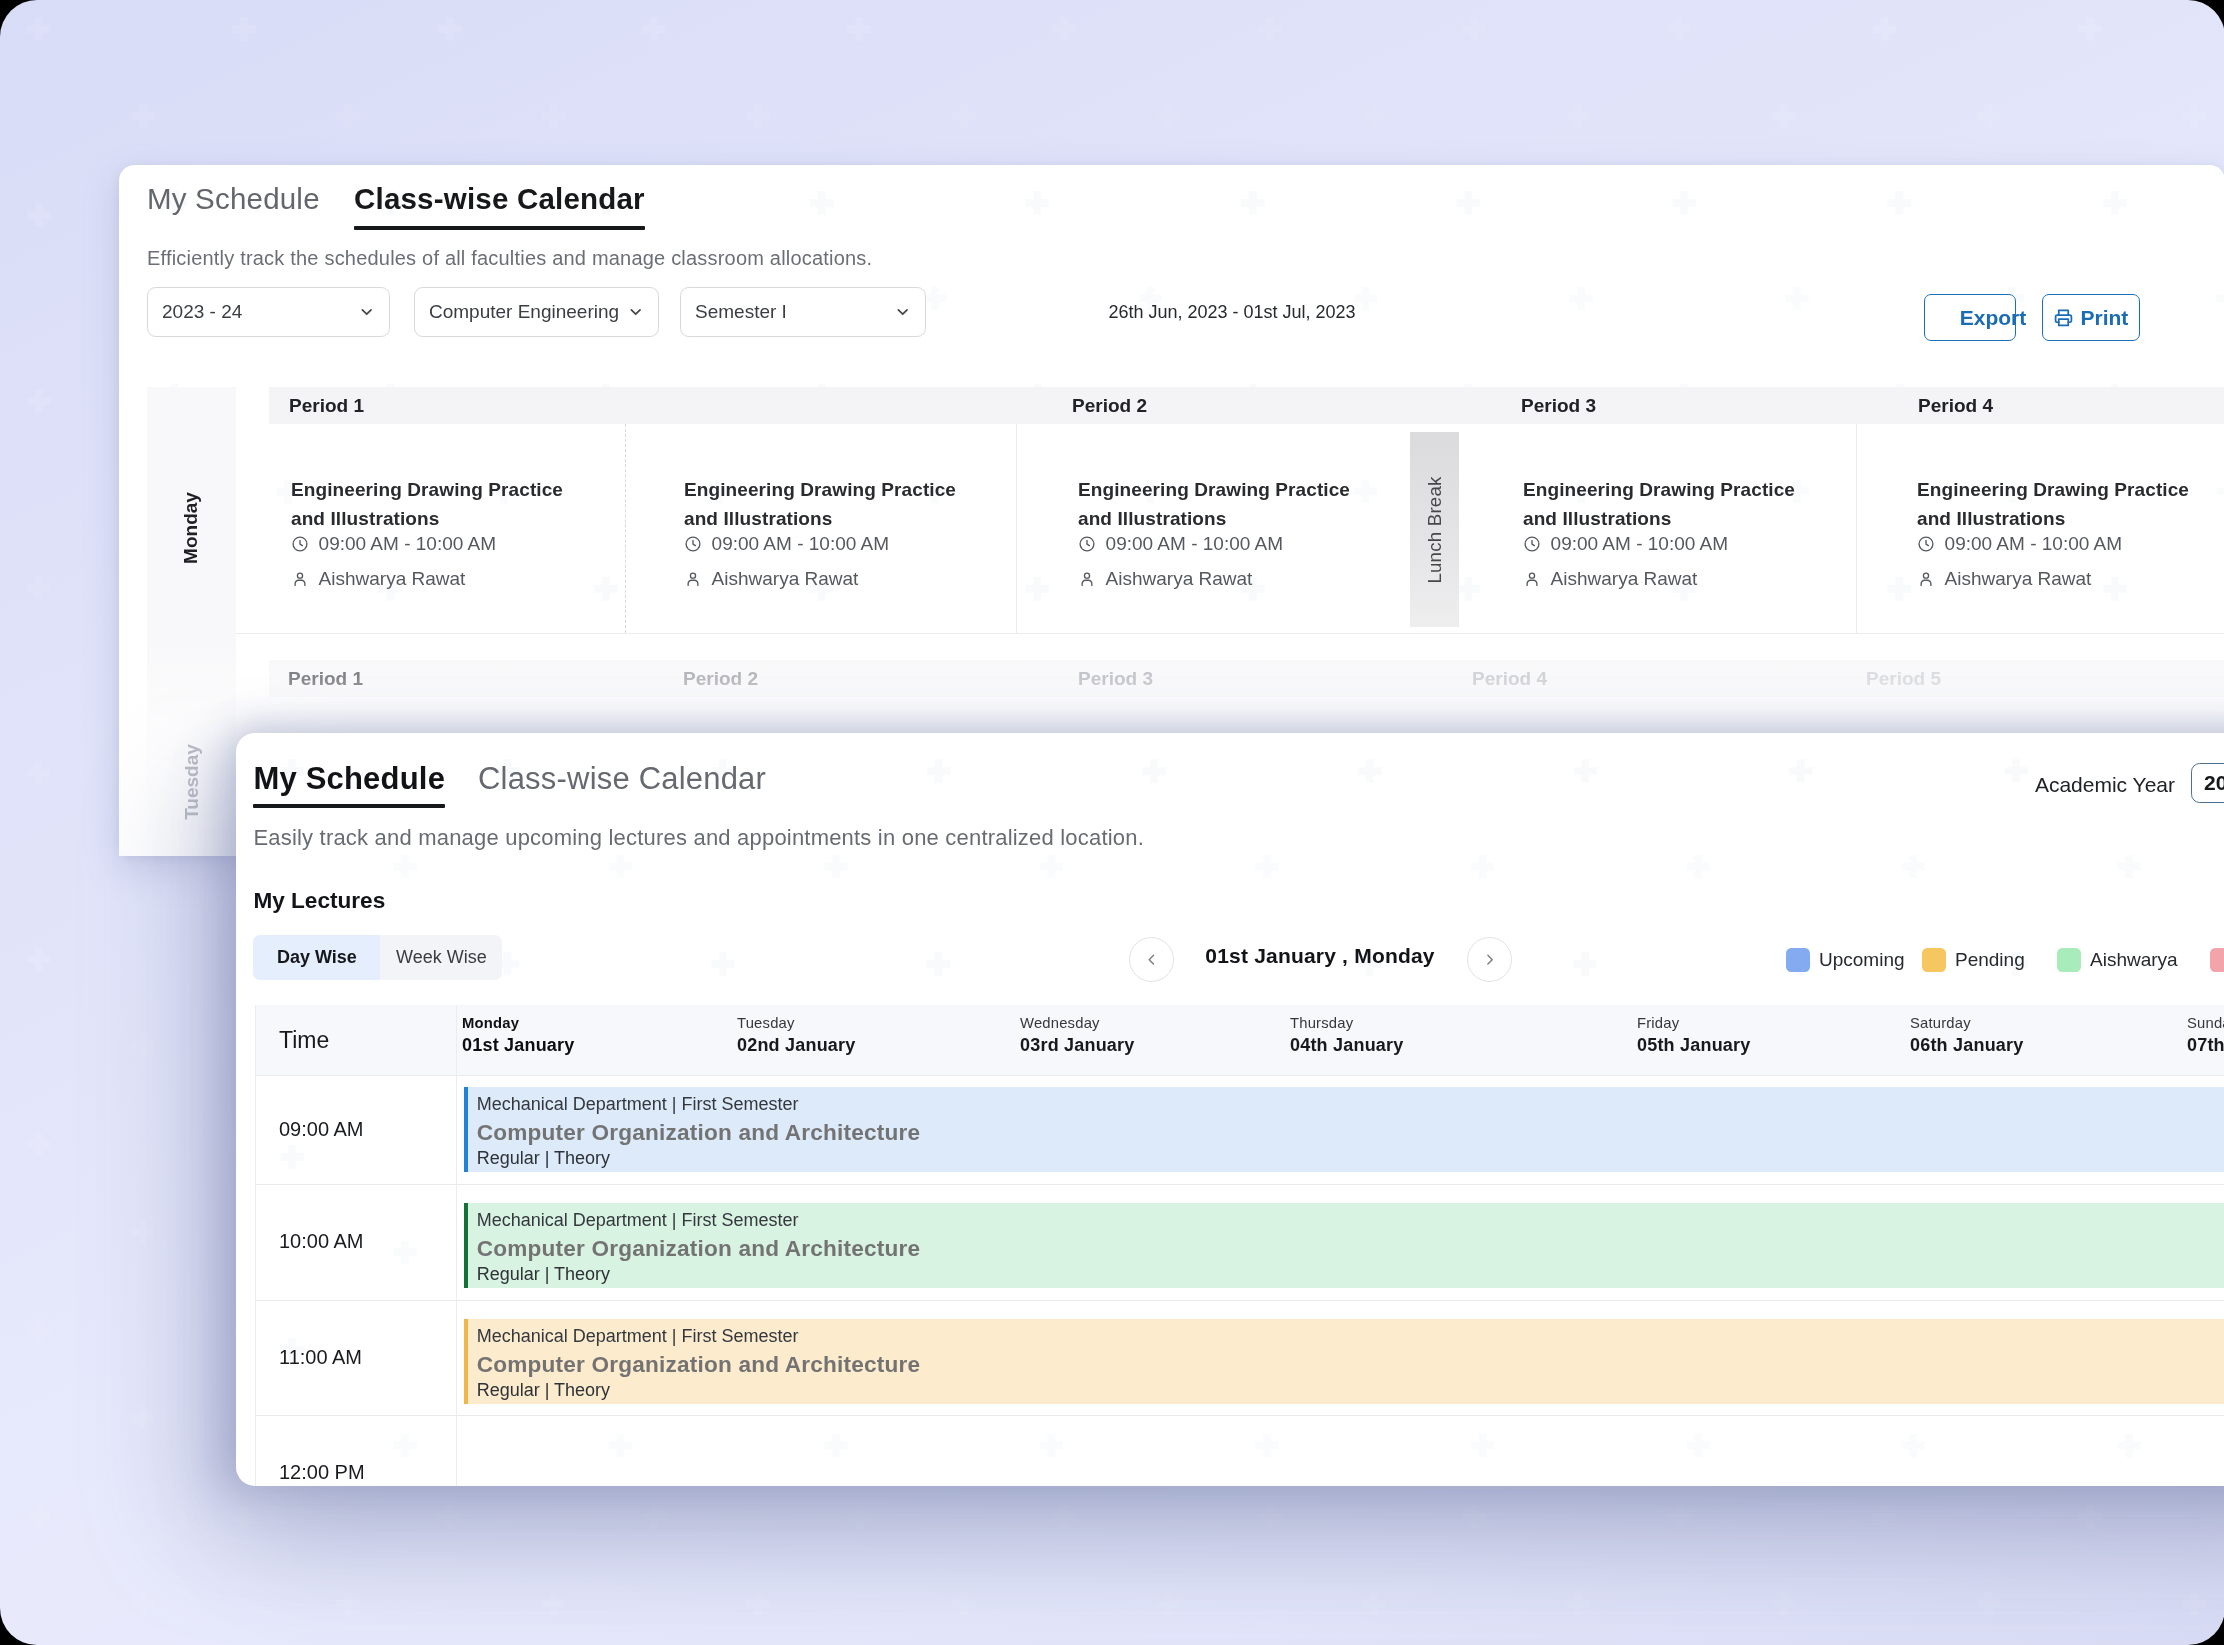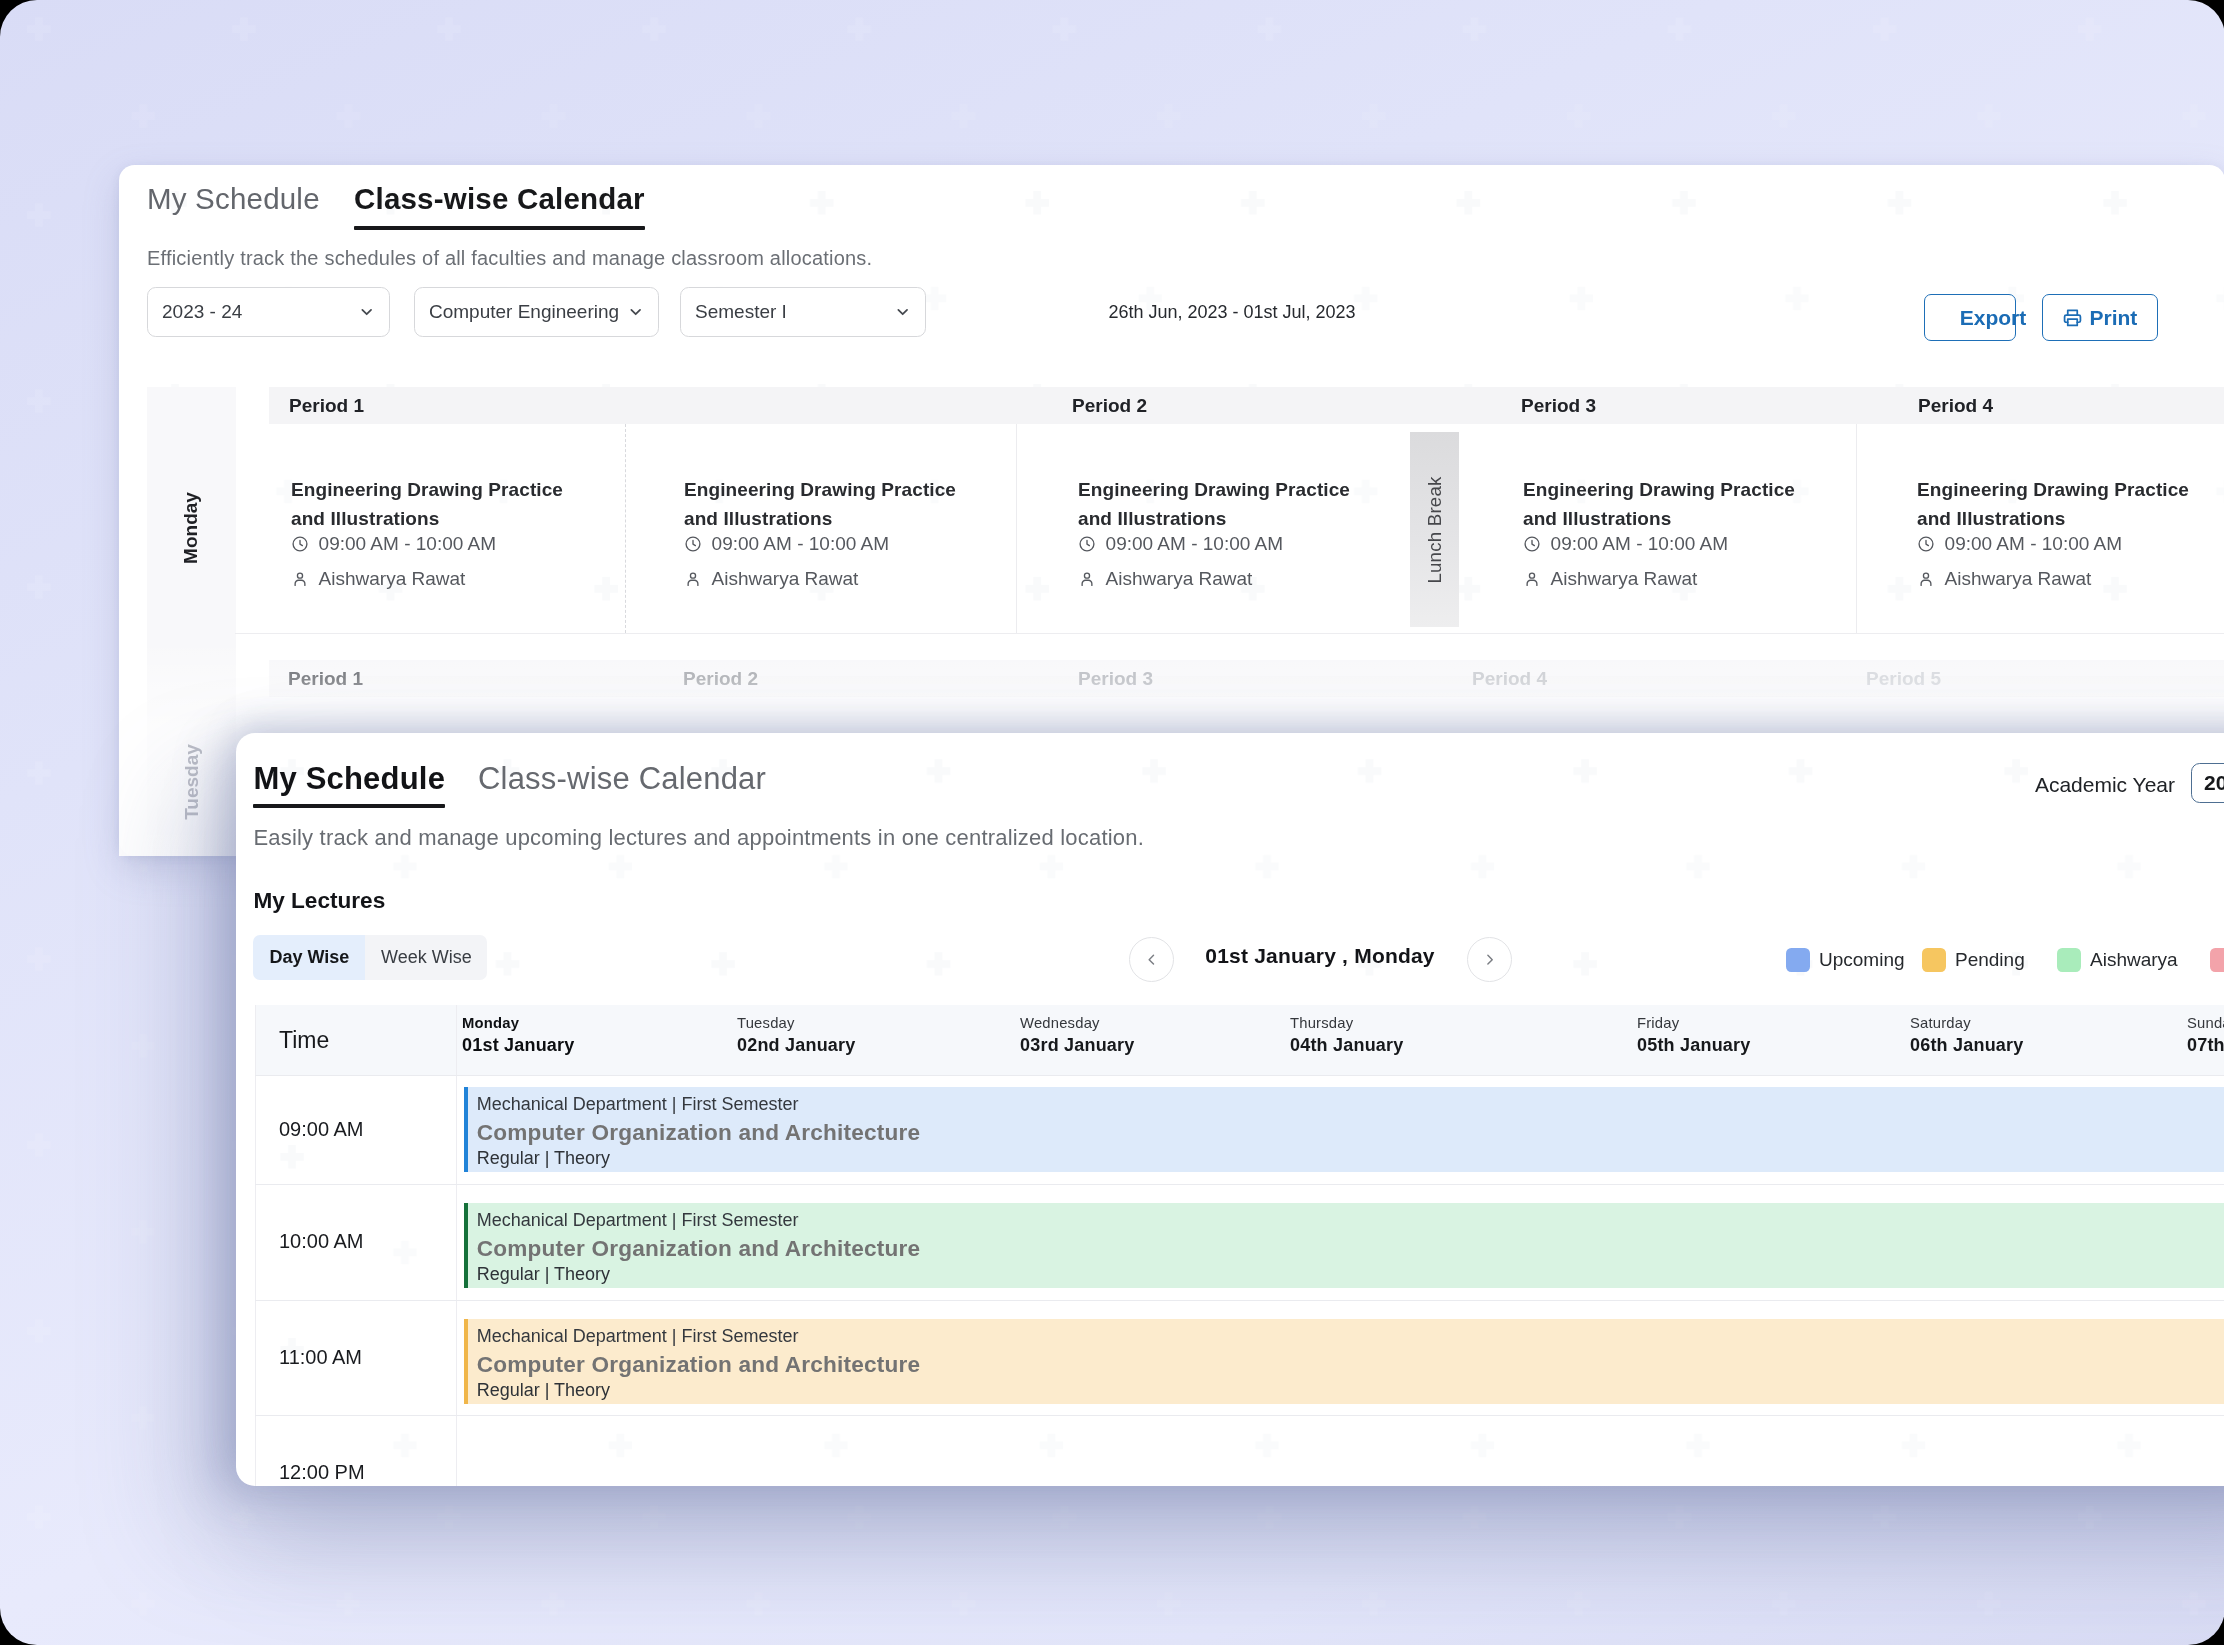--- a/index.html
+++ b/index.html
@@ -32,21 +32,21 @@
     display:flex; align-items:center; padding:0 14px; font-size:19px; color:#3a3e44; }
   .select .sel-val { flex:1 1 auto; }
   .select-1 { left:28px;  width:243px; }
   .select-2 { left:295px; width:245px; }
   .select-3 { left:561px; width:246px; }
   .chev { width:17.4px; height:17.4px; flex:0 0 auto; }
   .b-daterange { left:1113px; top:122px; line-height:50px; font-size:18px; color:#26292e; white-space:nowrap; transform:translateX(-50%); font-weight:500;}
   .btn { top:129px; height:47px; border:1.7px solid #1e6fb7; border-radius:7px; background:#fff; color:#1b6cb5;
     display:flex; align-items:center; justify-content:center; gap:7.8px; font-size:21px; font-weight:700; cursor:pointer; }
   .btn-export { left:1805px; width:92px;gap:46px; }
-  .btn-print  { left:1923px; width:116px; }
+  .btn-print  { left:1923px; width:98px; }
   .btn svg { width:19px; height:19px; }
 
   .pstrip1 { left:150px; top:222px; right:0; height:37px; background:#f4f4f6; }
   .pstrip2 { left:150px; top:495px; right:0; height:37px; background:#f7f7f9; }
   .plabel { top:222px; line-height:37px; font-size:19px; font-weight:700; color:#202227; white-space:nowrap; }
   .plabel.r2 { top:495px; }
   .pl-a { left:170px; } .pl-b { left:953px; } .pl-c { left:1402px; } .pl-d { left:1799px; }
   .pl2-a { left:169px; color:#4b4e55; } .pl2-b { left:564px; color:#96999f; } .pl2-c { left:959px; color:#abaeb5; }
   .pl2-d { left:1353px; color:#bfc2c8; } .pl2-e { left:1747px; color:#cdd0d6; }
 
@@ -76,21 +76,21 @@
   .f-tab1 { left:17.4px; top:26px; font-size:31px; line-height:40px; font-weight:700; color:#121316; letter-spacing:0.2px; }
   .f-tab1 .underline { height:4.3px; margin-top:5.2px; }
   .f-tab2 { left:242px; top:26px; font-size:31px; line-height:40px; color:#66696f; letter-spacing:0.2px; }
   .f-subtitle { left:17.4px; top:92px; font-size:22px; color:#686c72; letter-spacing:0.2px; }
   .ay-label { left:1695px; width:244px; top:40px; font-size:21px; color:#202327; text-align:right; line-height:24px; }
   .ay-box { left:1955px; top:30px; width:209px; height:40px; border:1.7px solid #4e6f92; border-radius:8.7px; background:#fff;
     font-size:21px; font-weight:700; color:#16181b; line-height:37px; padding-left:12px; }
   .f-lectures { left:17.4px; top:155px; font-size:22.6px; font-weight:700; color:#131418; }
   .toggle { left:17.4px; top:202px; height:45px; display:flex; border-radius:7px; overflow:hidden; }
   .toggle .tg { display:flex; align-items:center; justify-content:center; font-size:18px; cursor:pointer; }
-  .tg-day { width:112px; background:#e4eefc; font-weight:700; color:#15171a; }
+  .tg-day { width:127px; background:#e4eefc; font-weight:700; color:#15171a; }
   .tg-week { width:122px; background:#f3f4f7; color:#393d43; }
   .navbtn { top:204px; width:45px; height:45px; border-radius:50%; border:1.3px solid #e2e3e6; background:#fff;
     display:flex; align-items:center; justify-content:center; cursor:pointer; }
   .navbtn svg { width:17.4px; height:17.4px; }
   .nav-left { left:893px; } .nav-right { left:1231px; }
   .navdate { left:1084px; top:211px; transform:translateX(-50%); font-size:21px; font-weight:700; color:#131418; white-space:nowrap; letter-spacing:0.2px;}
   .lg-sq { top:215px; width:24px; height:24px; border-radius:5.2px; }
   .lg-t { top:215px; line-height:24px; font-size:19px; color:#26292d; white-space:nowrap; }
   .lg-sq-1 { left:1550px; background:#84aaf0; } .lg-t-1 { left:1583px; }
   .lg-sq-2 { left:1686px; background:#f6c660; } .lg-t-2 { left:1719px; }

